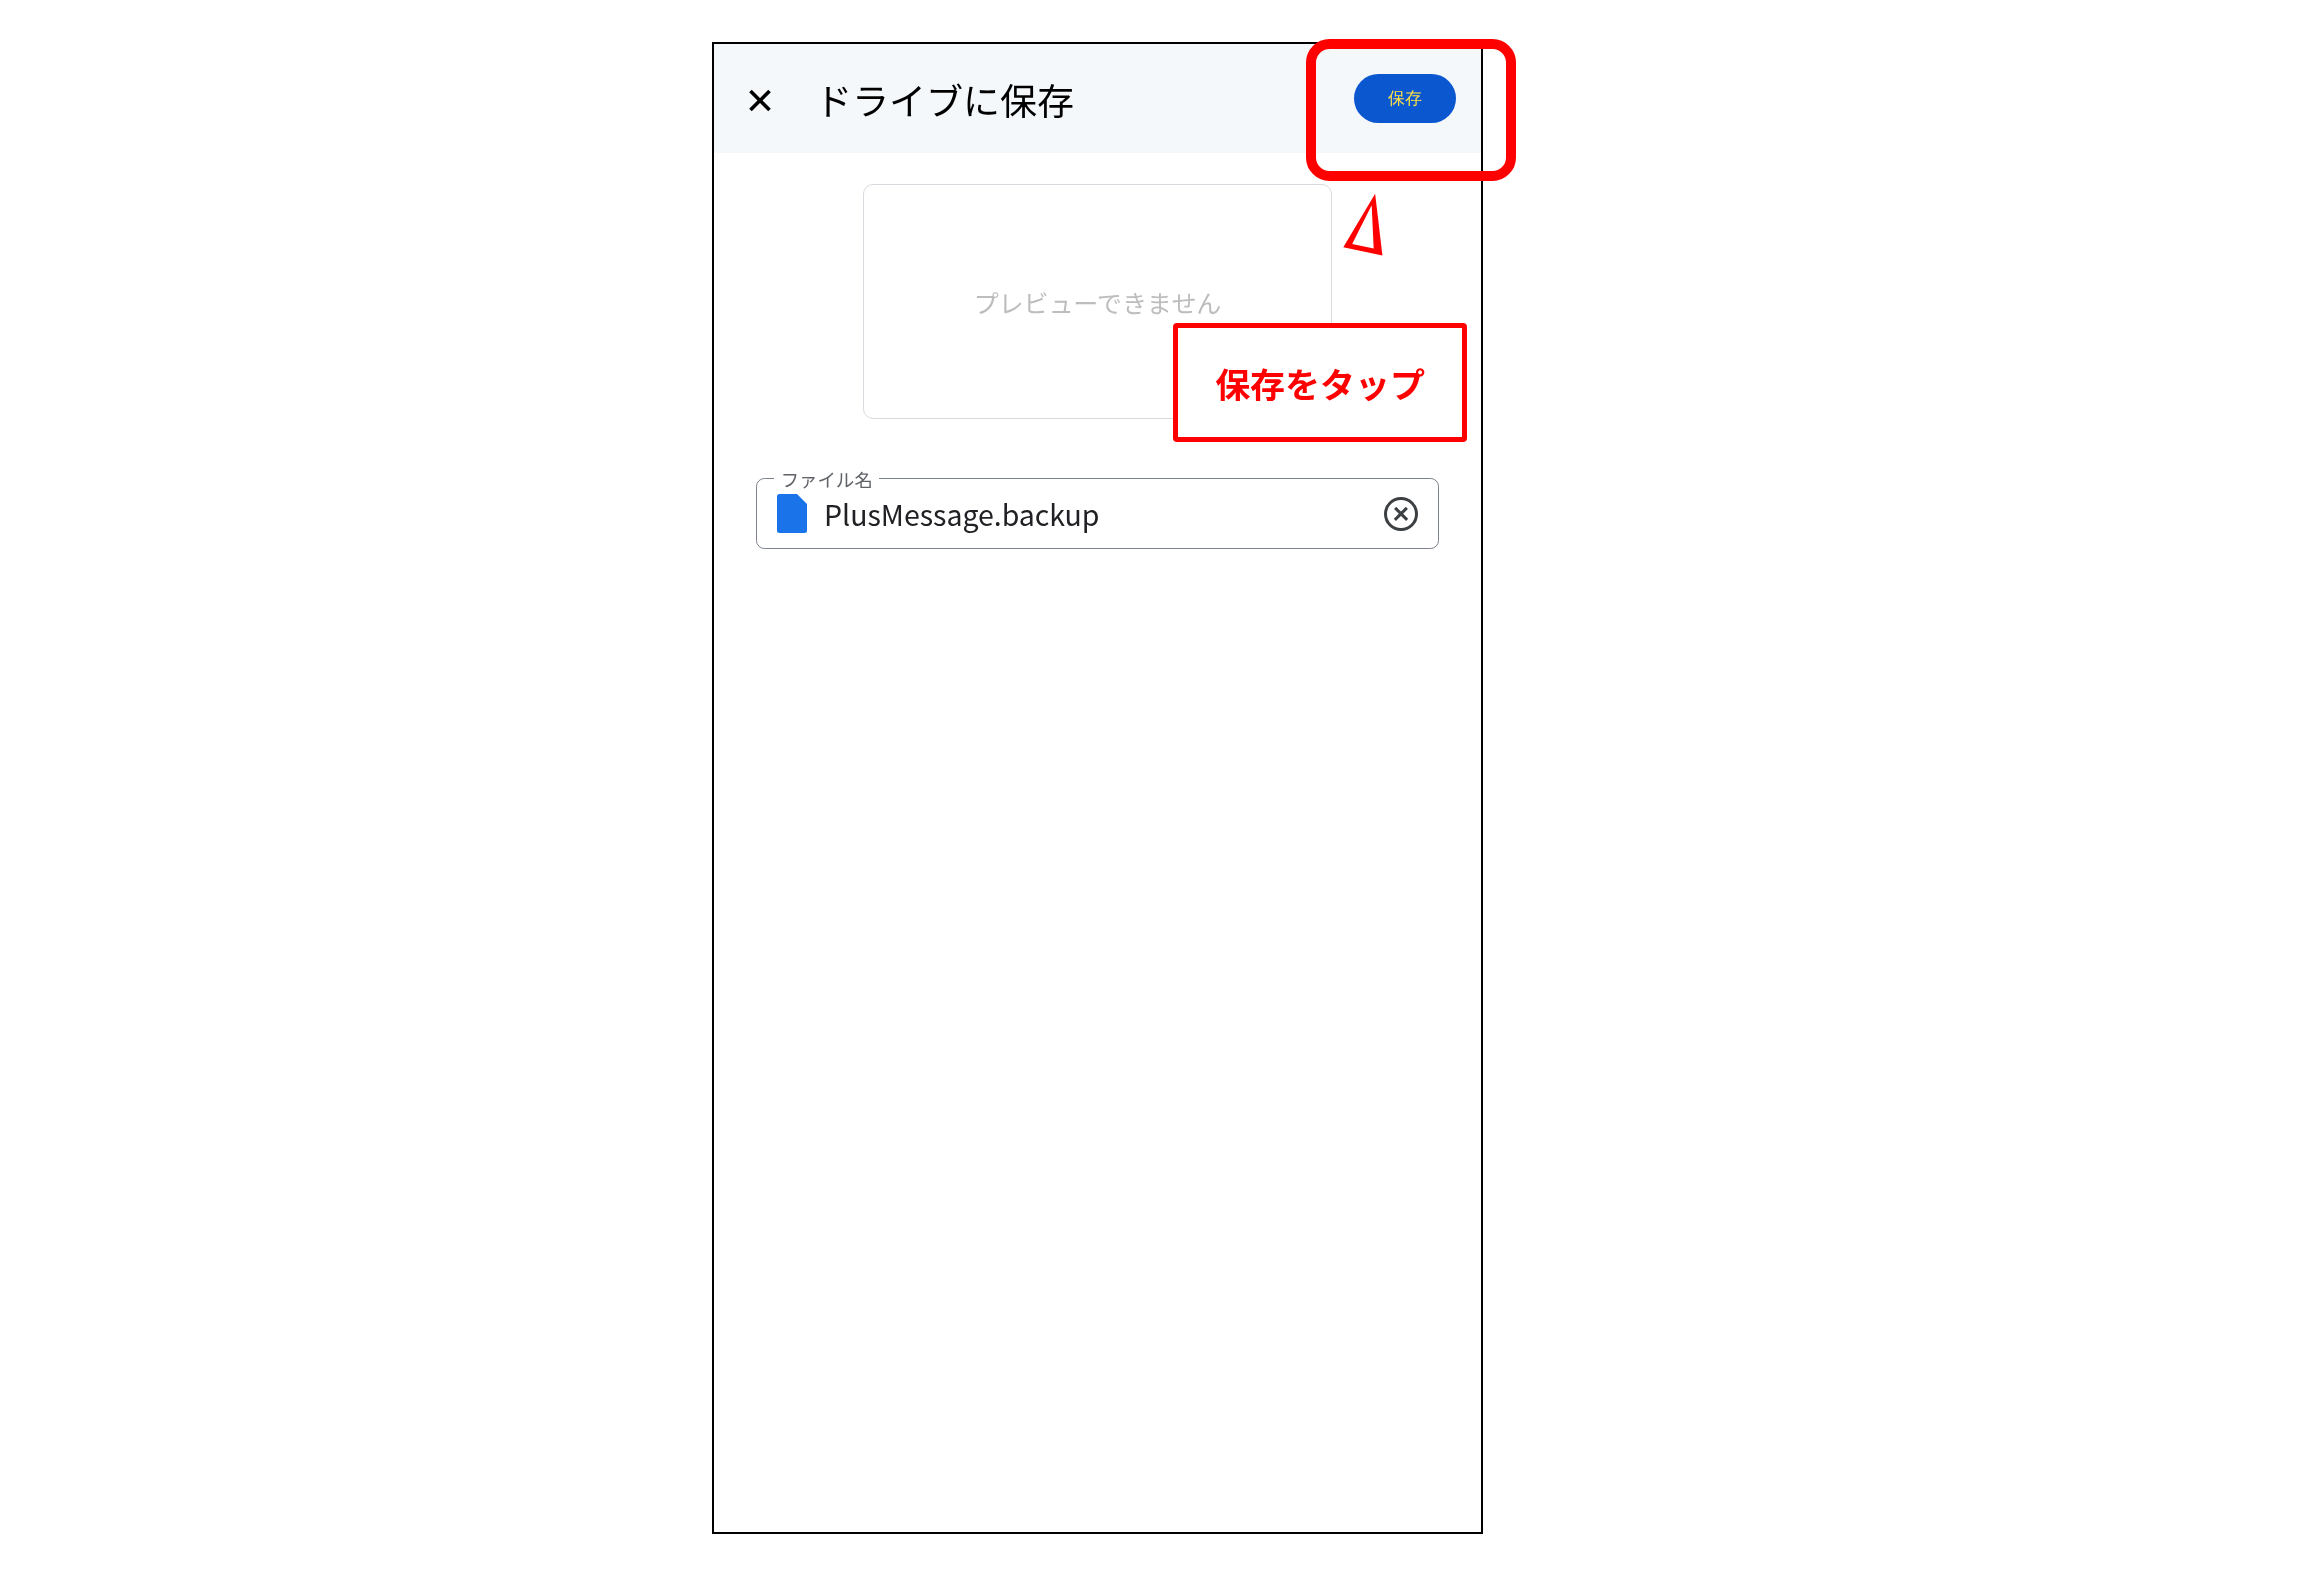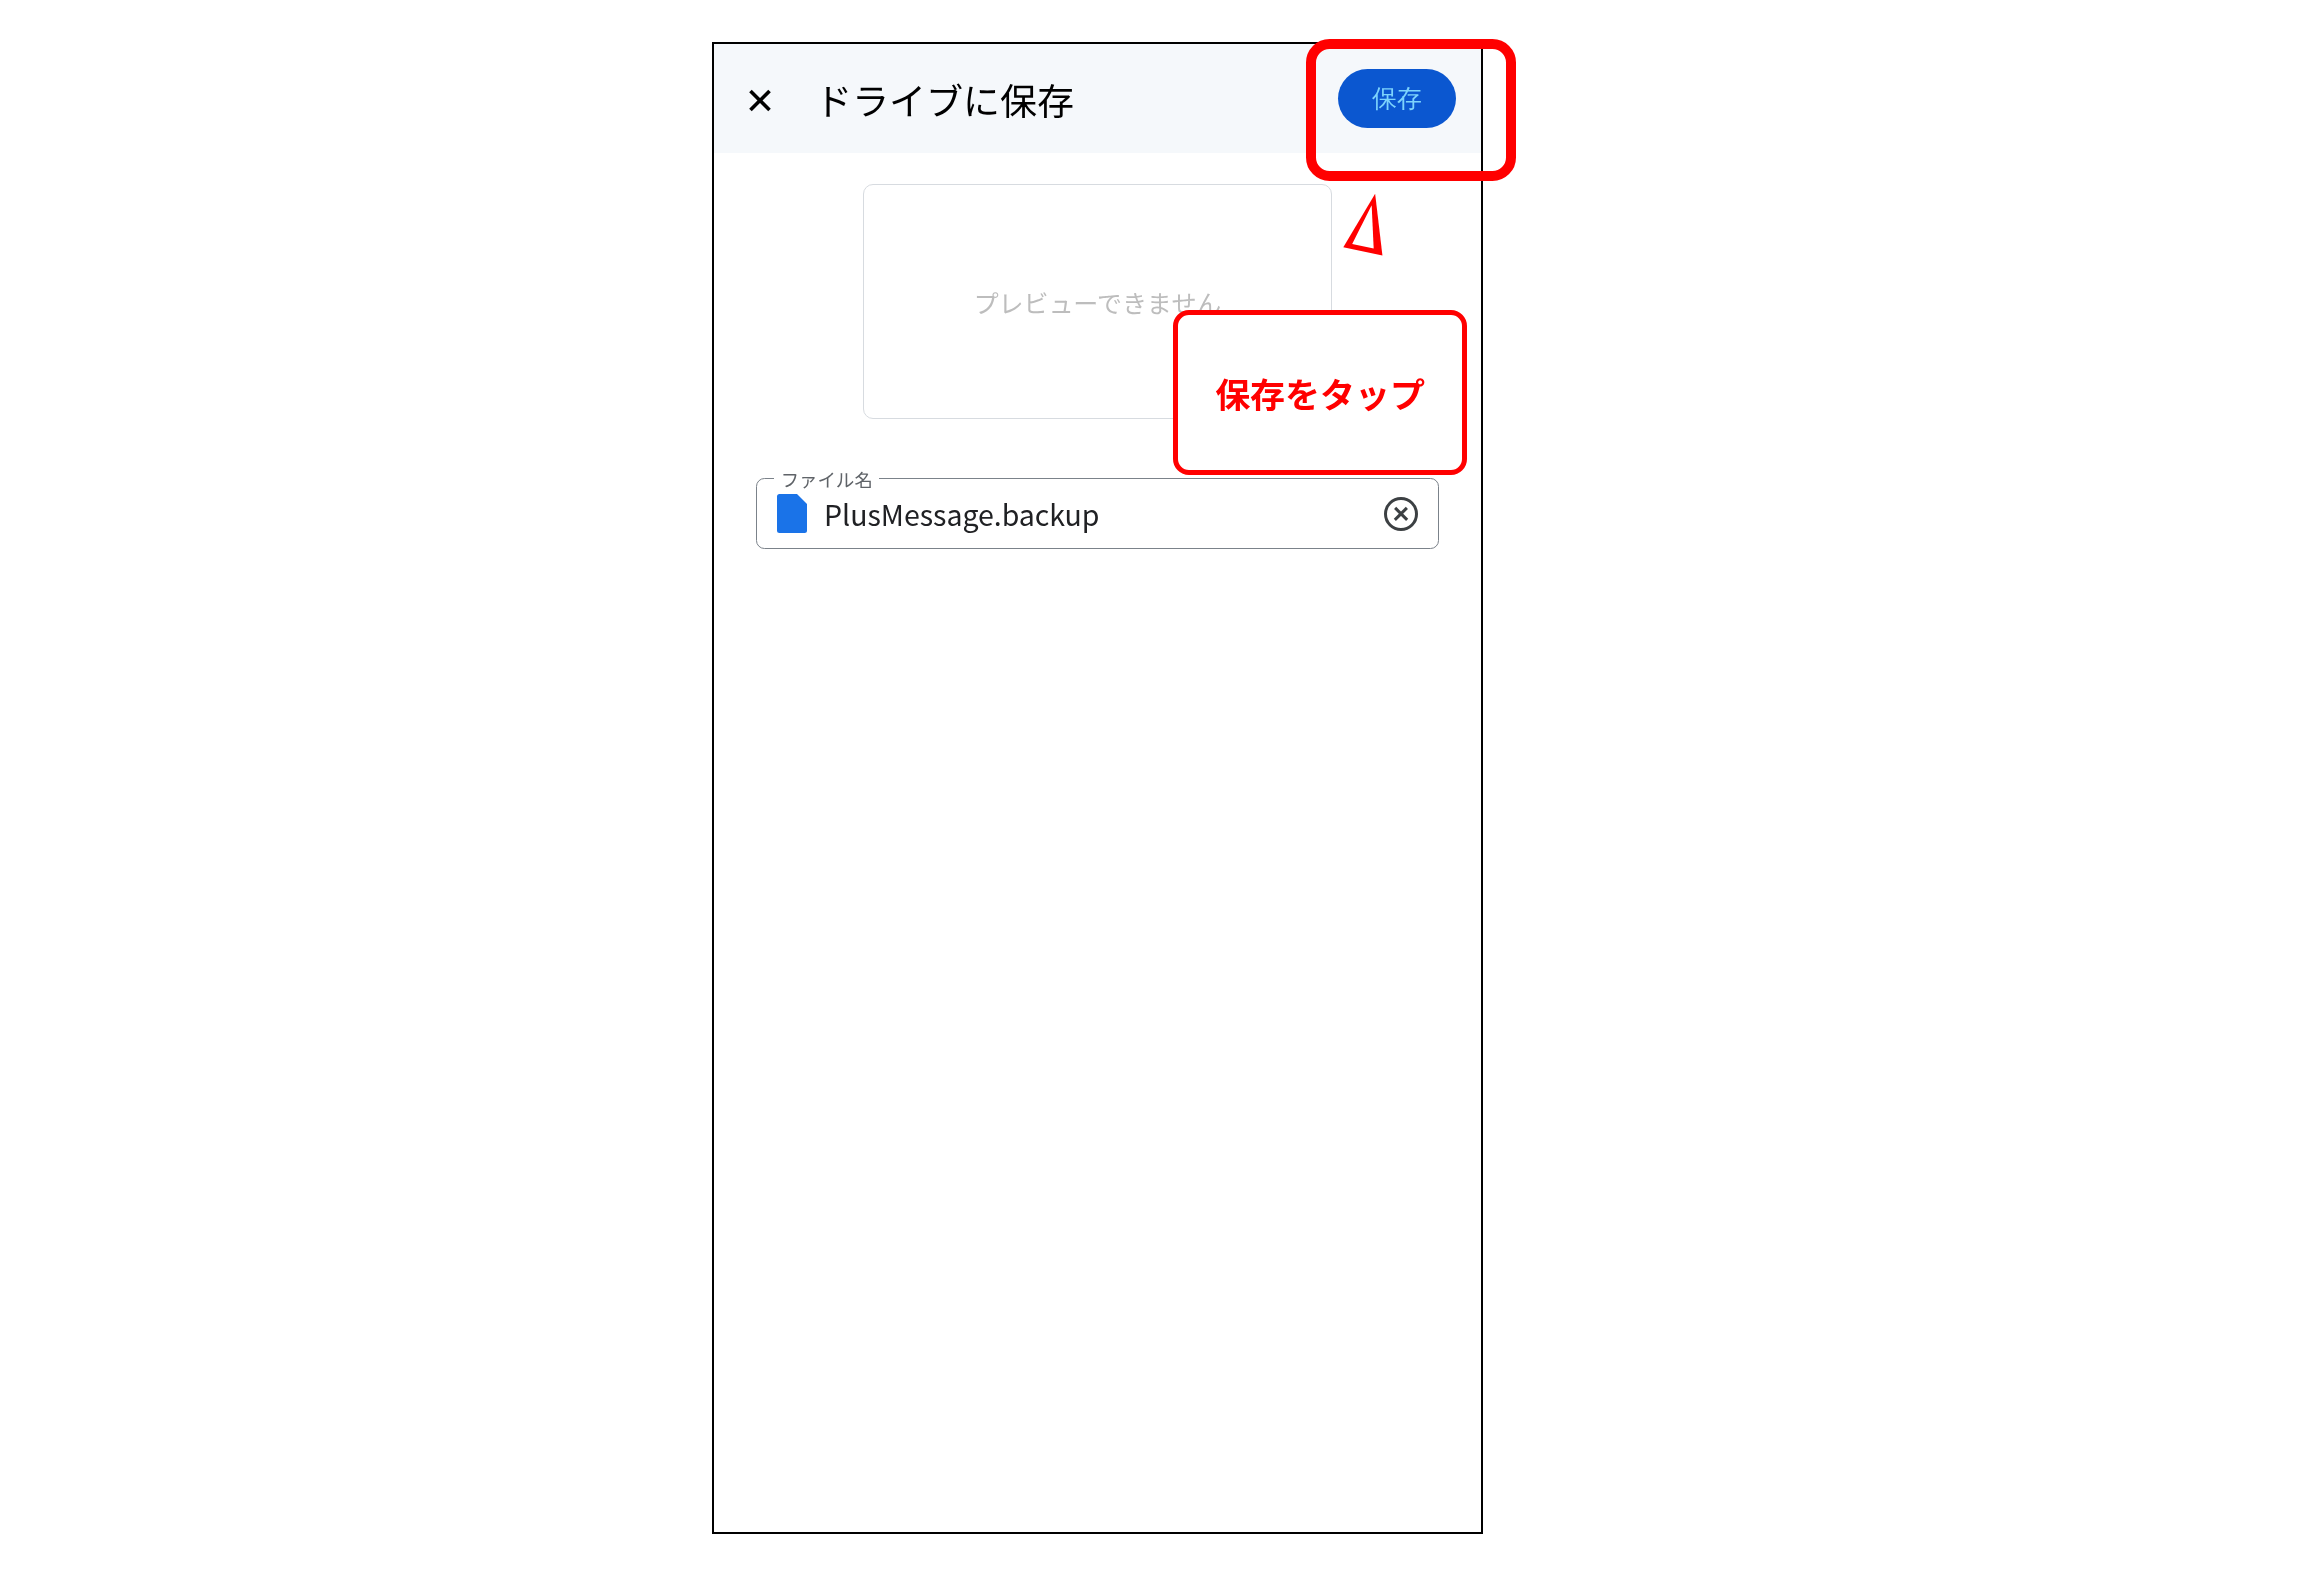--- a/index.html
+++ b/index.html
@@ -38,43 +38,44 @@
     cursor: pointer;
   }
   .header-title {
     font-size: 37px;
     color: #000;
     margin-left: 34px;
     flex: 1;
   }
   .save-btn {
     background: #0b57d0;
-    color: #7dd3fc;
+    color: #fde047;
     border: none;
     border-radius: 34px;
-    font-size: 25px;
+    font-size: 17px;
     padding: 13.4px 34px;
     cursor: pointer;
   }
   .highlight-box {
     position: absolute;
     border: 10px solid #ff0000;
     border-radius: 23.5px;
     pointer-events: none;
   }
   .callout {
     position: absolute;
     border: 5px solid #ff0000;
-    border-radius: 16px;
+    border-radius: 4px;
     background: #fff;
     font-size: 35px;
     font-weight: 700;
     color: #ff0000;
-    padding: 52px 37px;
+    padding: 29px 37px;
     white-space: nowrap;
+    margin-top: 13px;
   }
   .callout-tail {
     position: absolute;
     width: 0; height: 0;
     border-left: 20px solid transparent;
     border-right: 20px solid transparent;
     border-bottom: 59px solid #ff0000;
   }
   .callout-tail::after {
     content: "";

